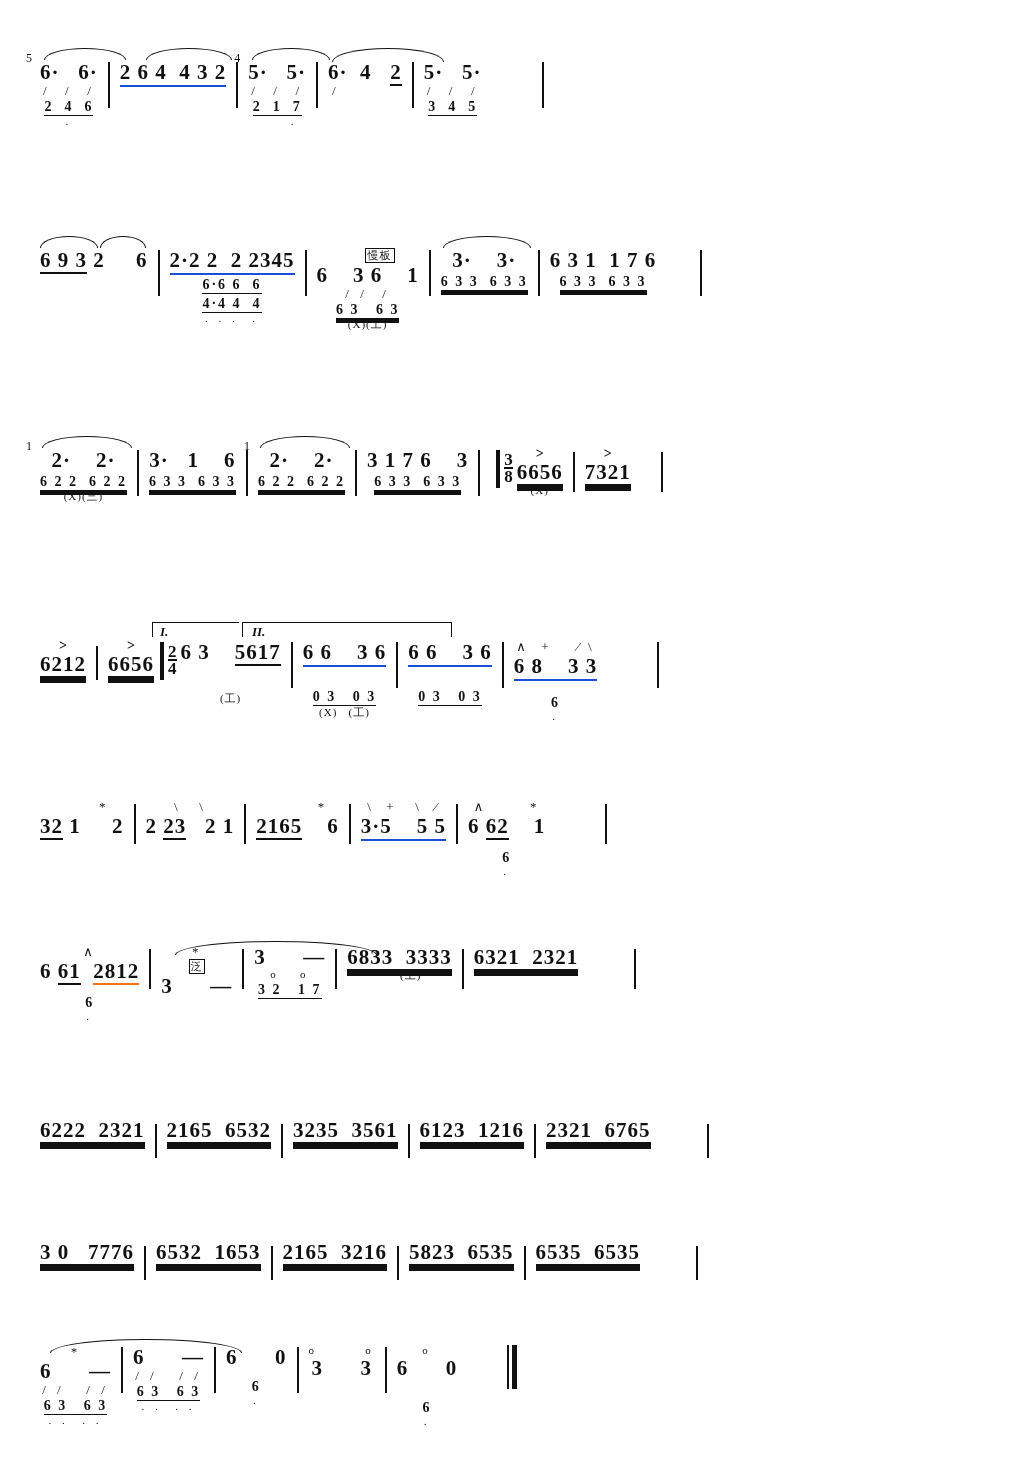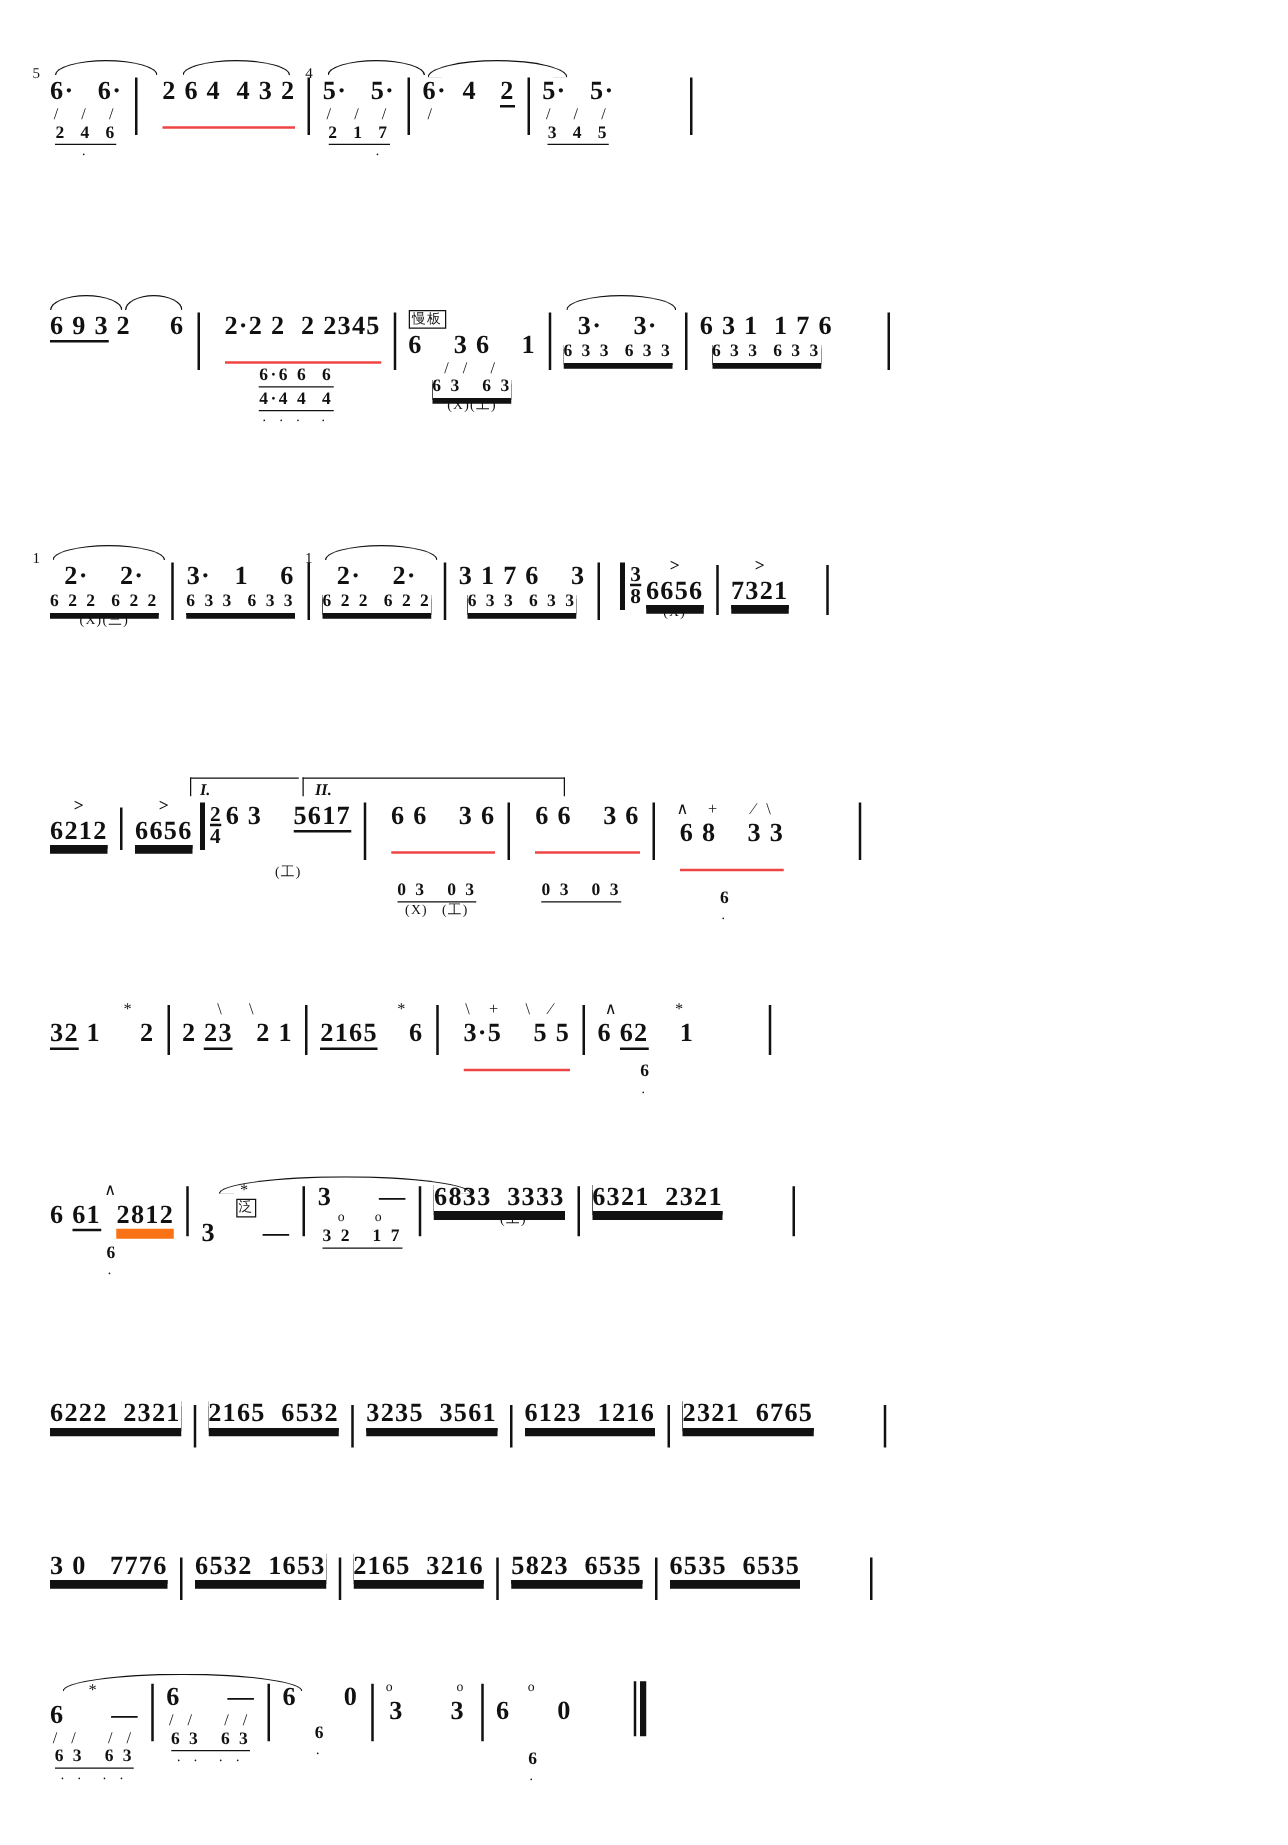--- a/index.html
+++ b/index.html
@@ -25,21 +25,21 @@
   .bar.h40{height:40px;margin-top:4px;}
   .bar.h46{height:46px;margin-top:2px;}
 
   
   .cell{position:relative;display:flex;flex-direction:column;align-items:center;}
   .note{
     font-size:21px;line-height:24px;font-weight:700;
     font-family:"Liberation Serif", serif;
     letter-spacing:1px;white-space:pre;position:relative;
   }
-  .note.u1{border-bottom:2px solid #ef4444;padding-bottom:17px;margin-left:10px;}
+  .note.u1{border-bottom:2px solid #1d4ed8;padding-bottom:1px;}
   .note.u2{box-shadow:0 3px 0 0 #111, 0 7px 0 0 #111;}
   .sub{
     font-size:14px;line-height:16px;font-weight:700;white-space:pre;
     letter-spacing:2px;margin-top:2px;
   }
   .sub.u1{border-bottom:1.6px solid #111;}
   .sub.u2{box-shadow:0 2px 0 0 #111, 0 5px 0 0 #111;}
   .tiny{font-size:11px;line-height:13px;white-space:pre;letter-spacing:1px;}
   .sym{font-size:13px;line-height:14px;height:14px;white-space:pre;letter-spacing:3px;}
   .dots{font-size:11px;line-height:11px;letter-spacing:4px;}
@@ -144,21 +144,21 @@
         <div class="cell">
           <span class="note u1">2·2 2&nbsp; 2 2345</span>
           <span class="sub u1">6·6 6&nbsp; 6</span>
           <span class="sub u1">4·4 4&nbsp; 4</span>
           <span class="dots">.&nbsp;. .&nbsp;&nbsp;.</span>
         </div>
       </div>
       <span class="bar h46"></span>
       <div class="meas">
         <div class="cell">
-          <span class="tiny" style="border:1px solid #111;padding:0 2px;align-self:flex-start;">慢板</span>
+          <span class="tiny" style="border:1px solid #111;padding:0 2px;align-self:flex-start;margin-left:48px;">慢板</span>
           <span class="note">6&nbsp;&nbsp;&nbsp; 3 6&nbsp;&nbsp;&nbsp; 1</span>
           <span class="slash">/ /&nbsp; /</span>
           <span class="sub u2">6 3&nbsp;&nbsp; 6 3</span>
           <span class="tiny">(X)(工)</span>
         </div>
       </div>
       <span class="bar h46"></span>
       <div class="meas">
         <div class="cell">
           <span class="slur" style="width:86px;left:2px;"></span>
@@ -327,21 +327,21 @@
       </div>
       <span class="bar h40" style="margin-left:60px;"></span>
     </div>
   </div>
 
   <div class="system" style="top:945px">
     <div class="row">
       <div class="meas">
         <div class="cell">
           <span class="sym">∧</span>
-          <span class="note">6 <span style="border-bottom:2px solid #111;">61</span>&nbsp; <span style="border-bottom:8px solid #f97316;margin-top:20px;">2812</span></span>
+          <span class="note">6 <span style="border-bottom:2px solid #111;">61</span>&nbsp; <span style="border-bottom:2px solid #f97316;margin-top:20px;">2812</span></span>
           <span class="sub" style="margin-top:12px;">6</span>
           <span class="dots">.</span>
         </div>
       </div>
       <span class="bar h40"></span>
       <div class="meas">
         <div class="cell">
           <span class="sym">*</span>
           <span class="tiny" style="border:1px solid #111;padding:0 1px;">泛</span>
           <span class="slur long" style="width:200px;left:14px;top:-4px;"></span>

